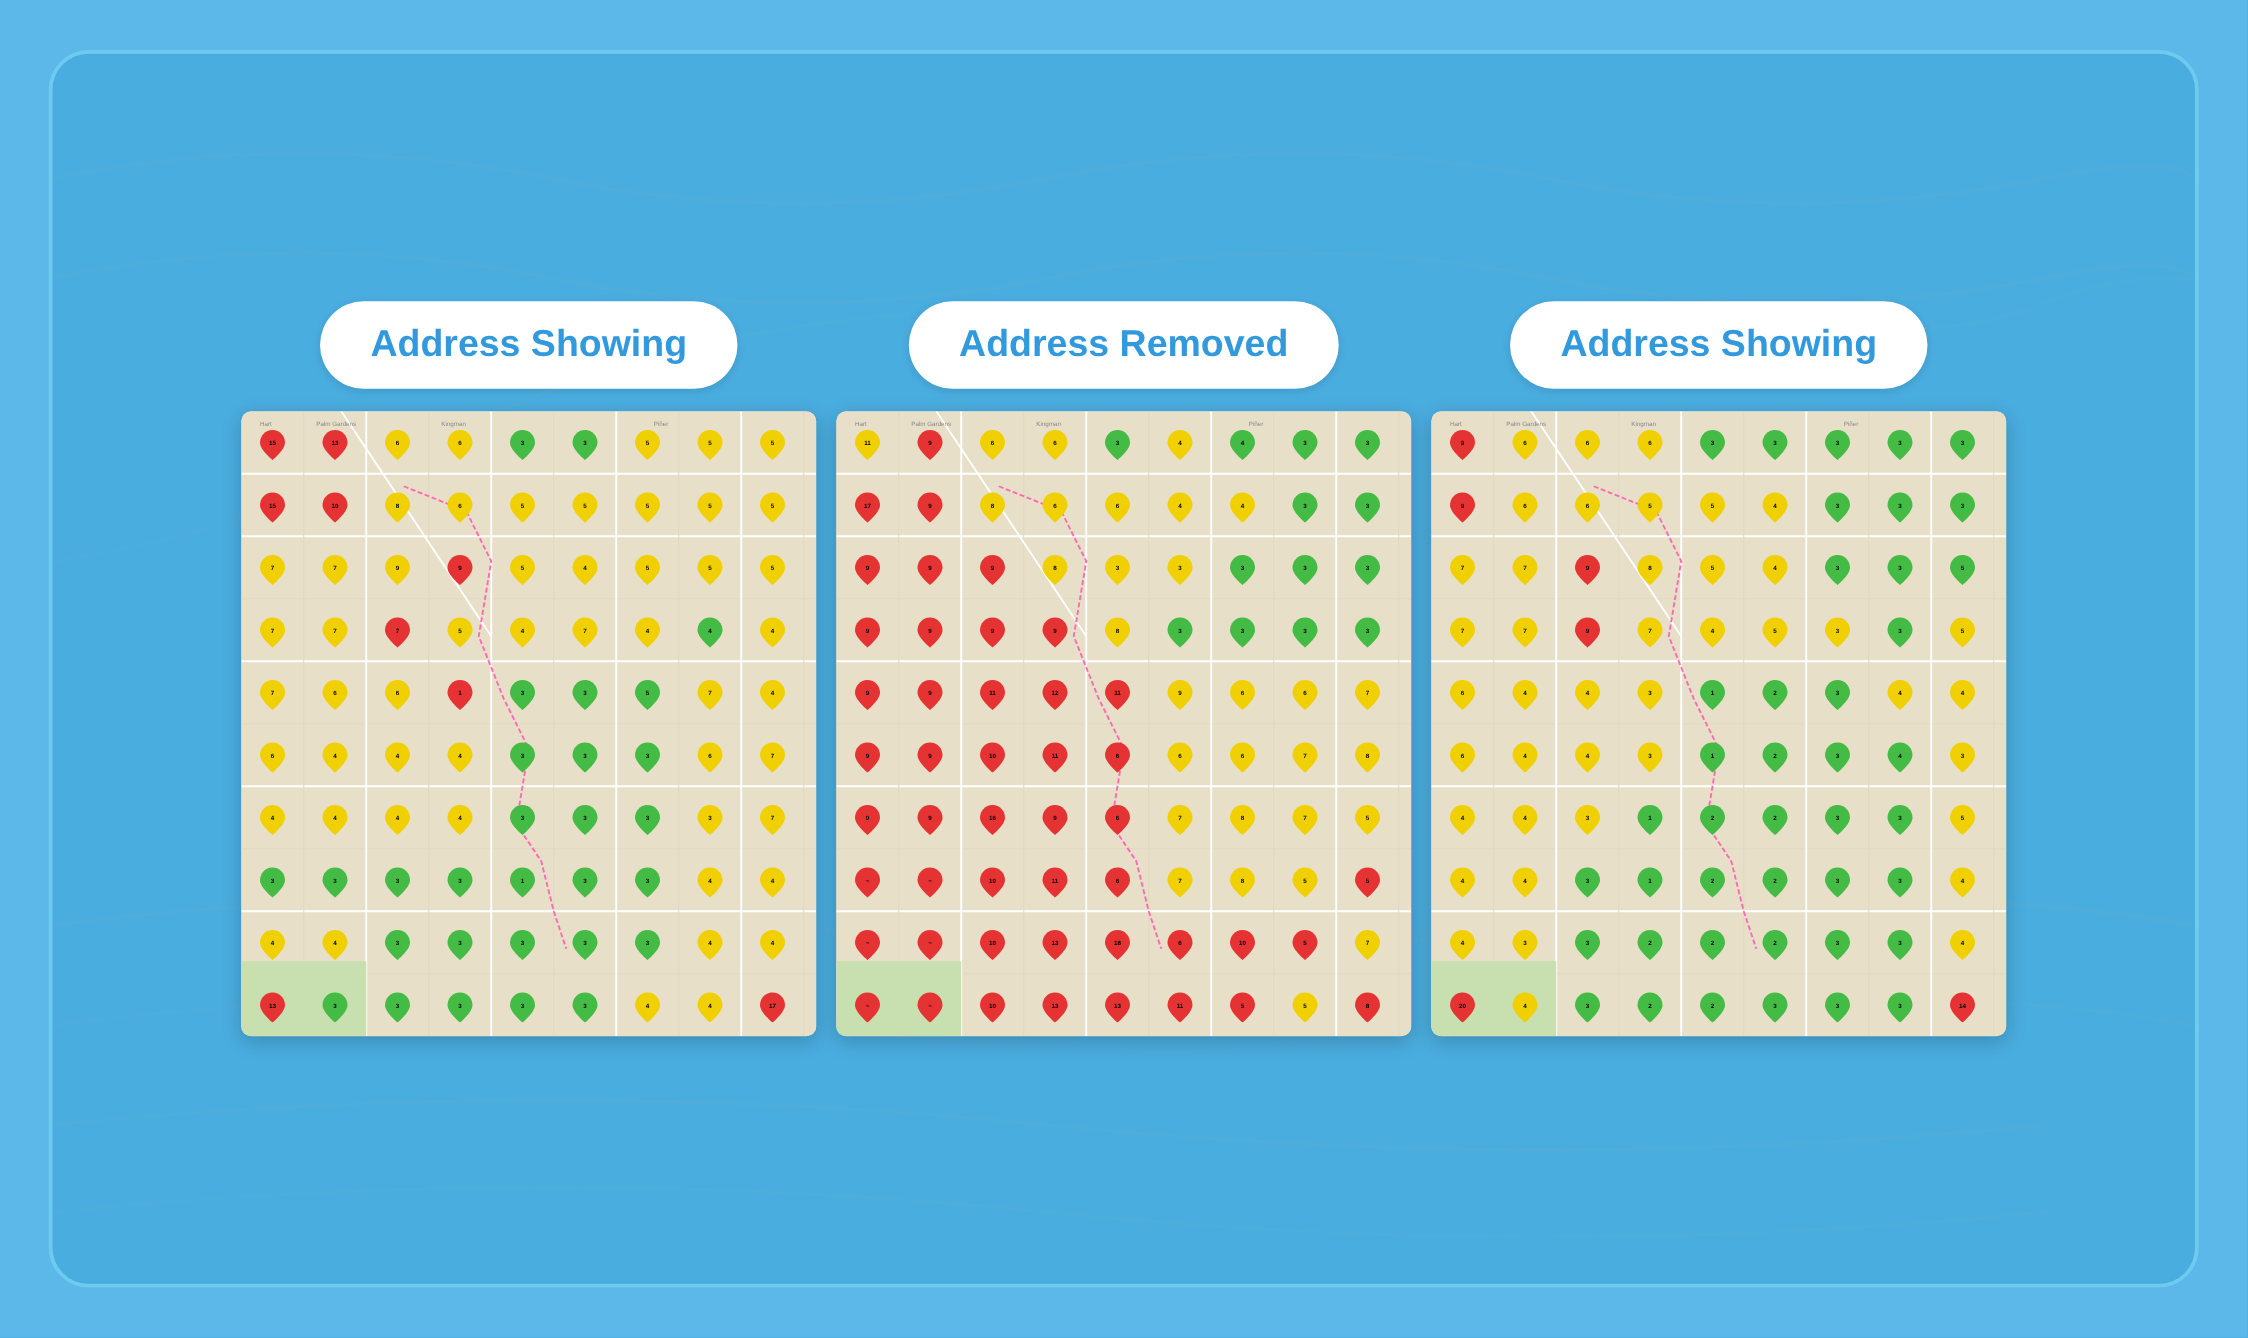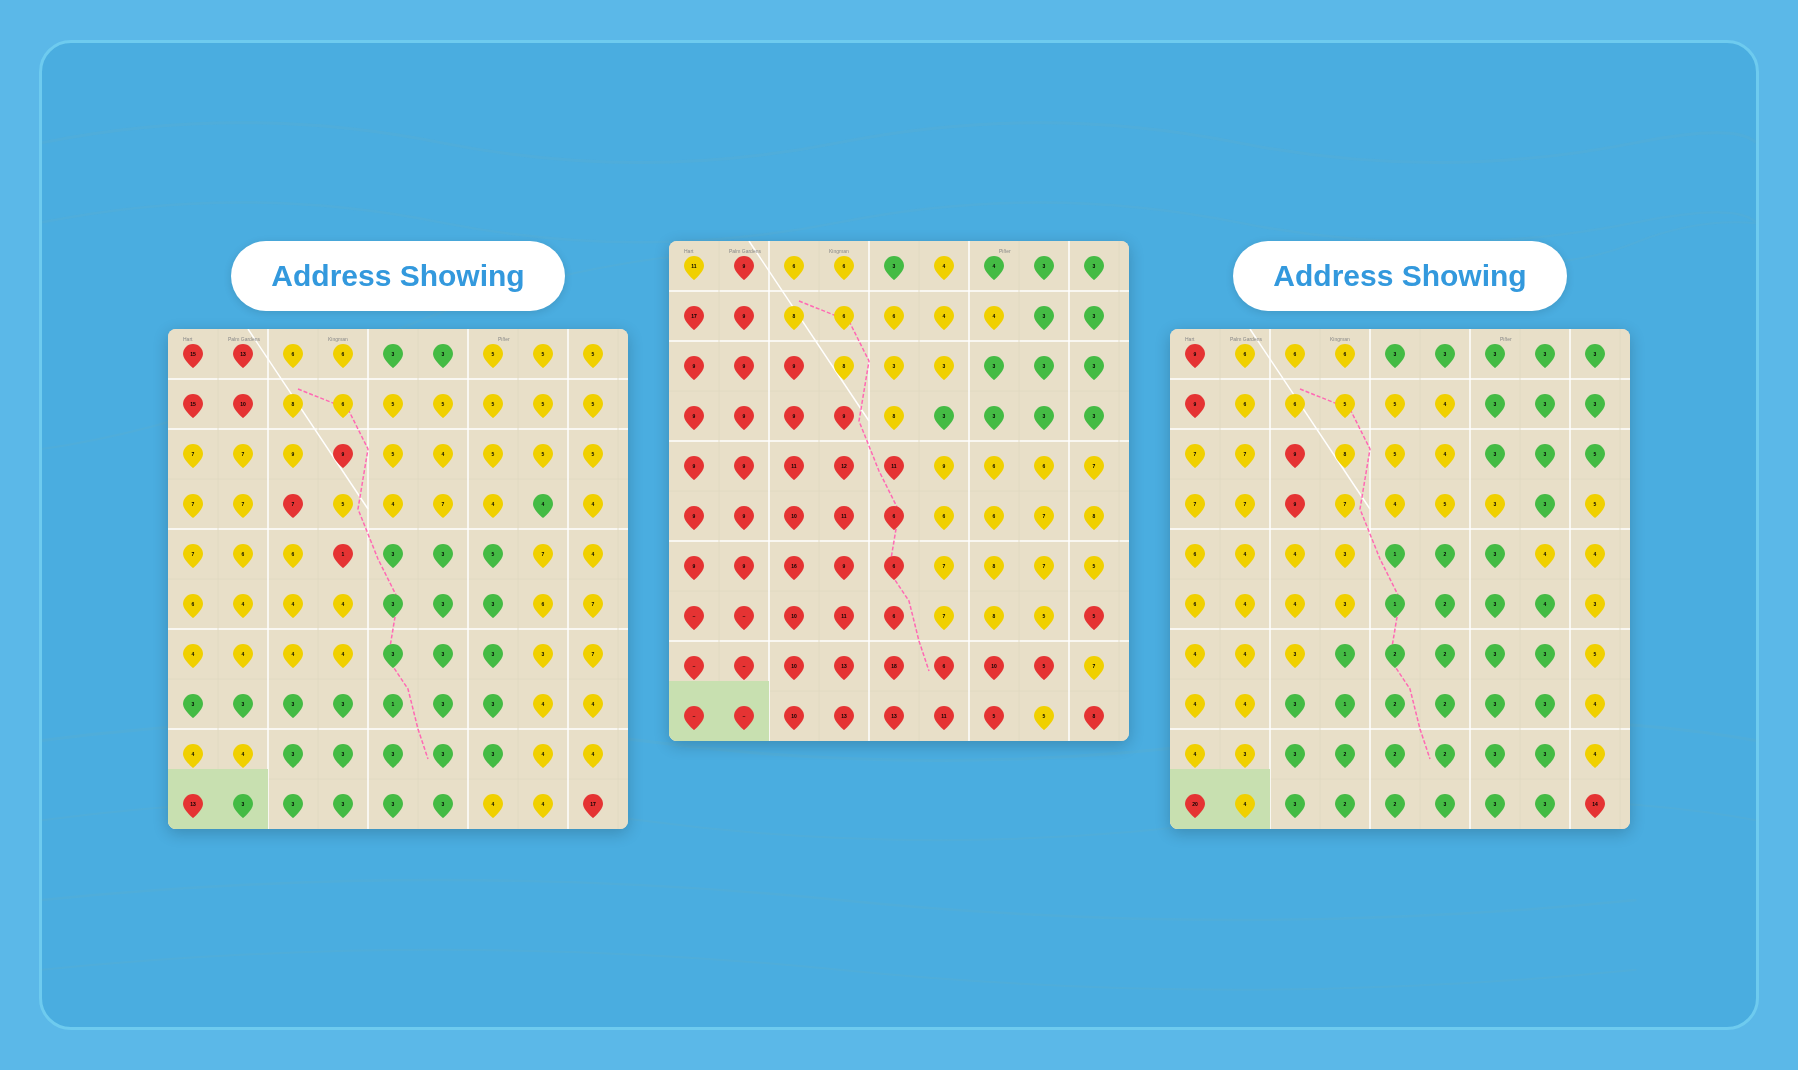--- a/index.html
+++ b/index.html
@@ -32,22 +32,22 @@
     .wave-bg {
       position: absolute;
       inset: 0;
       opacity: 0.35;
     }
 
     .inner-content {
       position: relative;
       z-index: 2;
       display: flex;
-      gap: 41px;
-      align-items: flex-start;
+      gap: 16px;
+      align-items: center;
       padding: 40px 40px;
     }
 
     .panel {
       display: flex;
       flex-direction: column;
       align-items: center;
       gap: 18px;
     }
 
@@ -514,20 +514,21 @@
 
           <text x="15" y="12" font-size="5" fill="#888">Hart</text>
           <text x="60" y="12" font-size="5" fill="#888">Palm Gardens</text>
           <text x="160" y="12" font-size="5" fill="#888">Kingman</text>
           <text x="330" y="12" font-size="5" fill="#888">Piñer</text>
         </svg>
       </div>
     </div>
 
     <div class="panel">
+      <div class="label-badge">Address Removed</div>
       <div class="map-container">
         <svg class="map-svg" viewBox="0 0 460 500" xmlns="http://www.w3.org/2000/svg">
           <rect class="map-bg" width="460" height="500"></rect>
 
           <line x1="0" y1="50" x2="460" y2="50" class="road"></line>
           <line x1="0" y1="100" x2="460" y2="100" class="road"></line>
           <line x1="0" y1="150" x2="460" y2="150" class="road-minor"></line>
           <line x1="0" y1="200" x2="460" y2="200" class="road"></line>
           <line x1="0" y1="250" x2="460" y2="250" class="road-minor"></line>
           <line x1="0" y1="300" x2="460" y2="300" class="road"></line>

